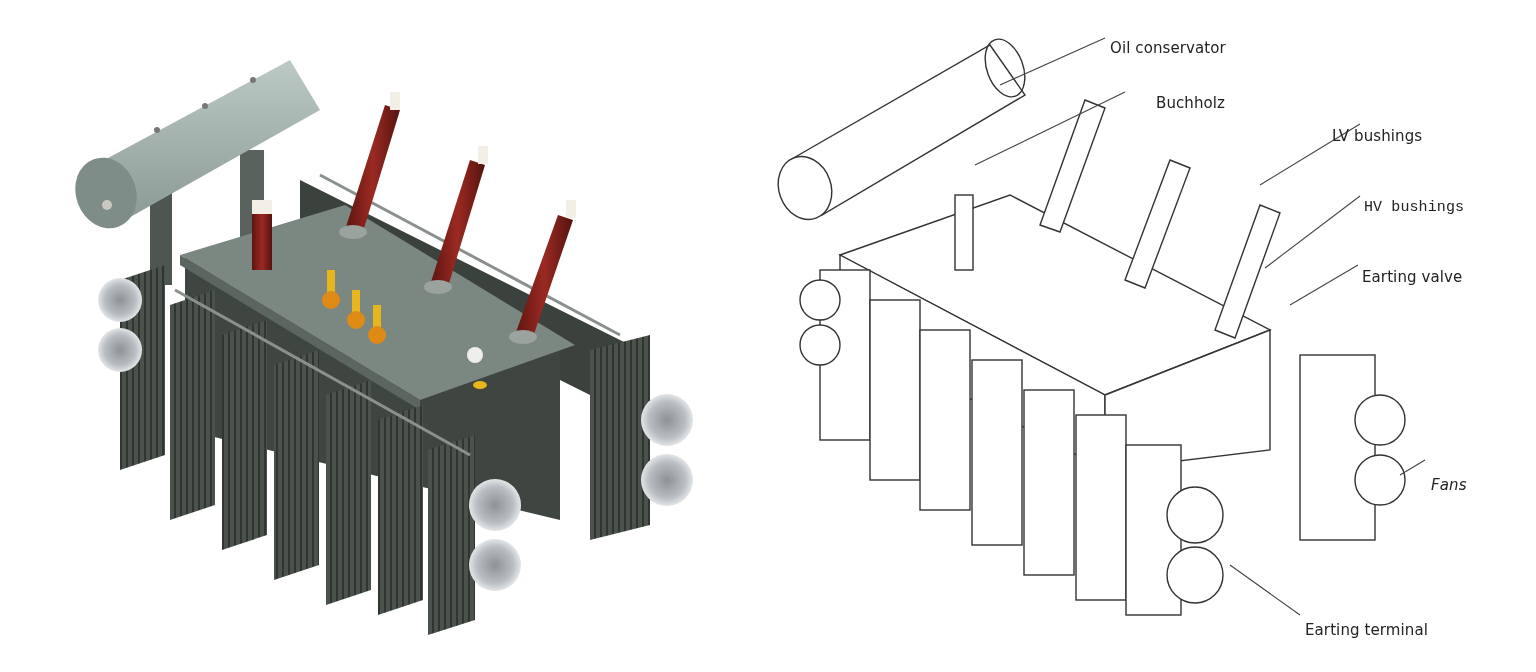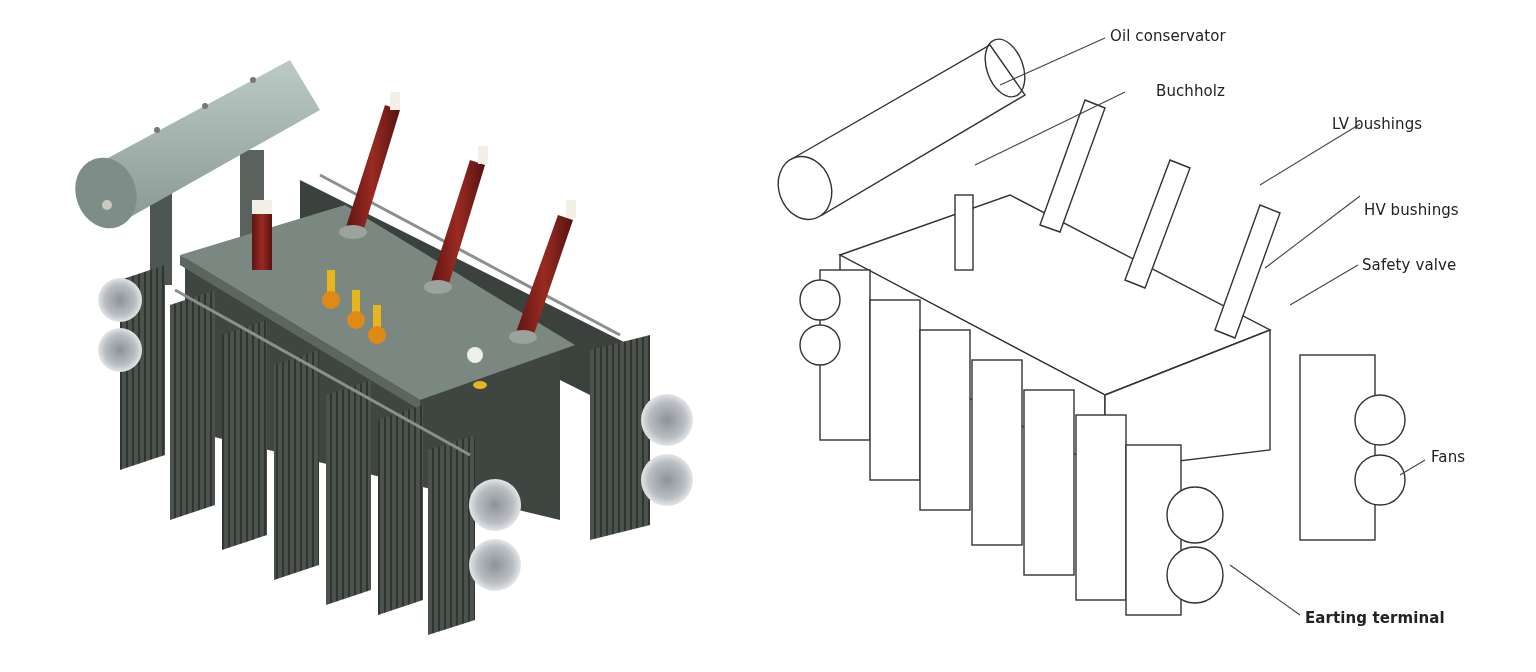--- a/index.html
+++ b/index.html
@@ -1,21 +1,21 @@
 <!DOCTYPE html>
 <html><head>
 <meta charset="utf-8">
 <style>
   html,body{margin:0;padding:0;background:#ffffff;}
   body{width:1536px;height:672px;position:relative;overflow:hidden;font-family:"DejaVu Sans","Liberation Sans",sans-serif;}
   .panel{position:absolute;top:0;height:672px;}
   #render-panel{left:0;width:760px;}
   #drawing-panel{left:760px;width:776px;}
   svg{position:absolute;left:0;top:0;}
-  .label{position:absolute;font-size:15px;color:#222;white-space:nowrap;letter-spacing:0.1px;}
+  .label{position:absolute;font-size:15px;color:#222;white-space:nowrap;letter-spacing:0.1px;margin-top:12px;}
 </style>
 </head>
 <body>
 
 <div class="panel" id="render-panel">
   <svg width="760" height="672" viewBox="0 0 760 672">
     <defs>
       <linearGradient id="consG" x1="0" y1="0" x2="0" y2="1">
         <stop offset="0" stop-color="#bccac5"></stop>
           <stop offset="1" stop-color="#8b9a95"></stop>
@@ -156,17 +156,17 @@
       <line x1="505" y1="268" x2="600" y2="196"></line>
       <line x1="530" y1="305" x2="598" y2="265"></line>
       <line x1="640" y1="475" x2="665" y2="460"></line>
       <line x1="470" y1="565" x2="540" y2="615"></line>
     </g>
   </svg>
 
   <div class="label" style="left:350px;top:27px;">Oil conservator</div>
   <div class="label" style="left:396px;top:82px;">Buchholz</div>
   <div class="label" style="left:572px;top:115px;">LV bushings</div>
-  <div class="label" style="left:604px;top:201px;">HV bushings</div>
-  <div class="label" style="left:602px;top:256px;">Safety valve</div>
-  <div class="label" style="left:671px;top:448px;">Fans</div>
-  <div class="label" style="left:545px;top:609px;font-weight:bold;">Earting terminal</div>
+  <div class="label" style="left:604px;top:187px;font-family:Liberation Mono, monospace;">HV bushings</div>
+  <div class="label" style="left:602px;top:256px;">Earting valve</div>
+  <div class="label" style="left:671px;top:464px;font-style:italic;">Fans</div>
+  <div class="label" style="left:545px;top:609px;">Earting terminal</div>
 </div>
 
 </body></html>

